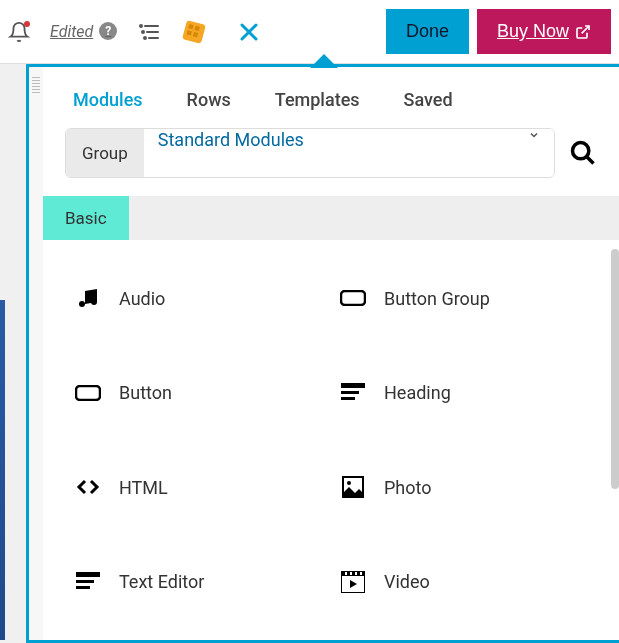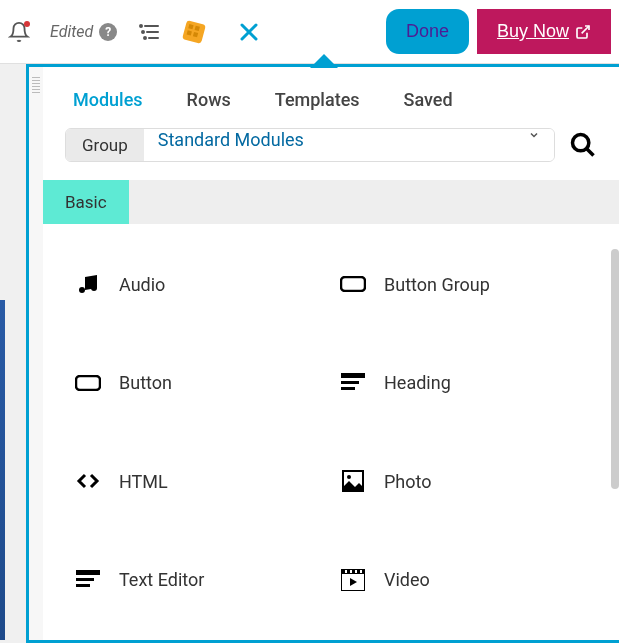--- a/index.html
+++ b/index.html
@@ -1,38 +1,38 @@
 <!DOCTYPE html>
 <html><head>
 <meta charset="utf-8">
 <style>
 * { box-sizing: border-box; margin: 0; padding: 0; }
 body { font-family: -apple-system, BlinkMacSystemFont, "Segoe UI", Roboto, sans-serif; background: #f0f0f0; width: 619px; height: 643px; overflow: hidden; position: relative; }
 .topbar { background: #fff; height: 64px; display: flex; align-items: center; padding: 0 8px; border-bottom: 1px solid #e0e0e0; gap: 8px; }
 .topbar-left { display: flex; align-items: center; gap: 20px; flex: 1; }
 .bell { position: relative; color: #555; }
 .bell-dot { position: absolute; top: 0; right: 0; width: 6px; height: 6px; background: #d63638; border-radius: 50%; }
-.edited { display: flex; align-items: center; gap: 6px; color: #666; font-style: italic; font-size: 16px; }
+.edited { display: flex; gap: 6px; color: #666; font-style: italic; font-size: 16px; text-decoration: underline; }
 .help-circle { width: 18px; height: 18px; background: #888; border-radius: 50%; color: #fff; display: inline-flex; align-items: center; justify-content: center; font-size: 12px; font-weight: bold; font-style: normal; }
 .waffle-icon { color: #f5a623; }
 .close-x { color: #00a0d2; font-size: 28px; font-weight: 300; padding: 0 10px; }
 .btn { padding: 12px 20px; font-size: 18px; font-weight: 500; border: none; cursor: pointer; display: inline-flex; align-items: center; gap: 6px; }
-.btn-done { background: #00a0d2; color: #4c1d95; border-radius: 13px; margin-left: 32px; }
+.btn-done { background: #00a0d2; color: #0f172a; border-radius: 0; margin-left: 32px; }
 .btn-buy { background: #be185d; color: #fff; text-decoration: underline; }
 .panel-wrap { position: absolute; top: 64px; left: 26px; right: 0; bottom: 0; border-radius: 10px; }
 .panel-arrow { position: absolute; top: -10px; left: 284px; width: 0; height: 0; border-left: 14px solid transparent; border-right: 14px solid transparent; border-bottom: 14px solid #00a0d2; }
 .panel { background: #fff; border: 3px solid #00a0d2; border-right: none; height: 100%; display: flex; }
 .drag-handle { width: 14px; background: #f7f7f7; display: flex; flex-direction: column; justify-content: flex-start; padding-top: 10px; gap: 2px; align-items: center; }
 .drag-dot { width: 8px; height: 1px; background: #bbb; }
 .panel-body { flex: 1; display: flex; flex-direction: column; position: relative; }
 .tabs { display: flex; gap: 44px; padding: 22px 30px 18px; }
 .tab { font-size: 18px; color: #444; font-weight: 500; cursor: pointer; }
 .tab.active { color: #00a0d2; }
 .search-row { display: flex; align-items: center; padding: 0 22px 18px; gap: 14px; }
-.group-box { display: flex; align-items: center; border: 1px solid #ddd; border-radius: 6px; overflow: hidden; flex: 1; height: 34px; }
+.group-box { display: flex; align-items: center; border: 1px solid #ddd; border-radius: 6px; overflow: hidden; flex: 1; height: 50px; }
 .group-label { background: #eaeaea; padding: 0 16px; height: 100%; display: flex; align-items: center; font-size: 17px; color: #333; }
 .group-select { flex: 1; padding: 0 14px; height: 100%; display: flex; align-items: flex-start; justify-content: space-between; font-size: 18px; color: #0369a1; background: #fff; }
 .chevron { color: #666; font-size: 12px; }
 .search-icn { color: #000; }
 .category-bar { display: flex; background: #eee; }
 .category-tab { background: #5eead4; padding: 12px 22px; font-size: 17px; color: #333; }
 .modules-grid { display: grid; grid-template-columns: 1fr 1fr; gap: 38px 18px; padding: 30px 32px; overflow-y: auto; flex: 1; }
 .module { display: flex; align-items: center; gap: 18px; font-size: 18px; color: #333; cursor: grab; }
 .micon { width: 26px; height: 22px; display: flex; align-items: center; justify-content: center; color: #000; }
 .scrollbar { position: absolute; right: 0; top: 182px; width: 8px; height: 240px; background: #ccc; border-radius: 4px; }

